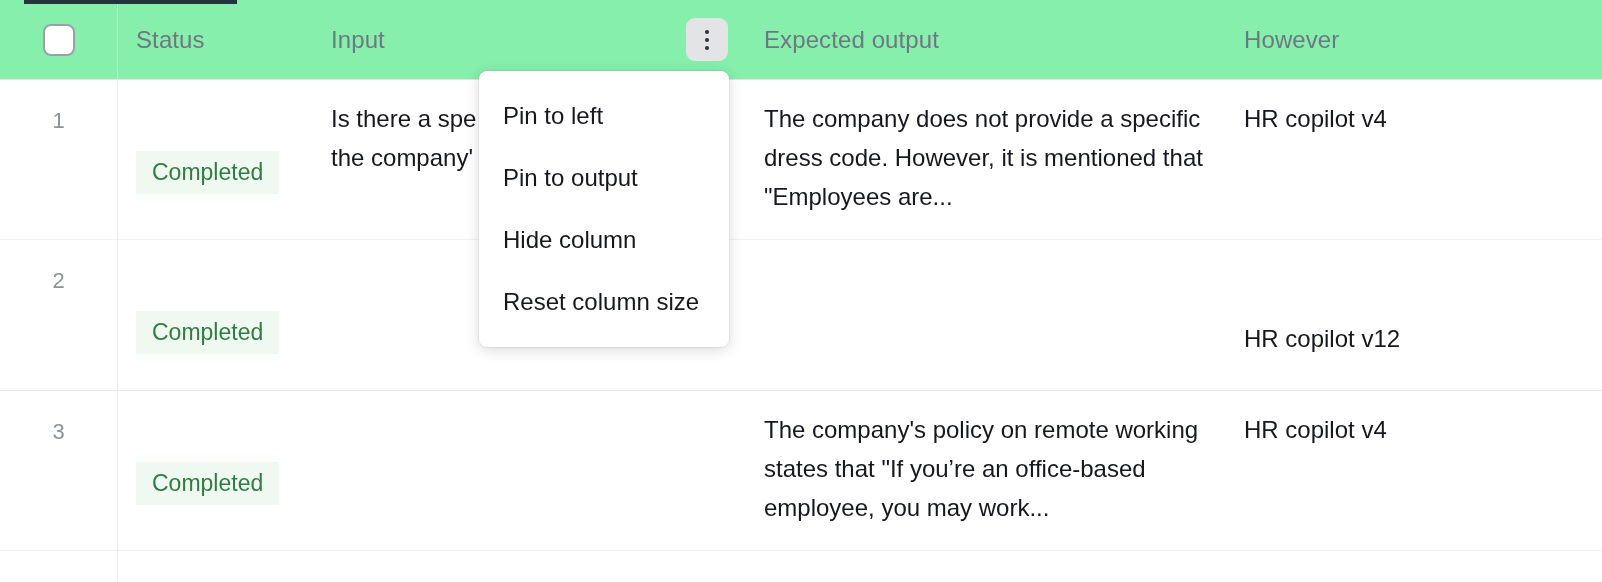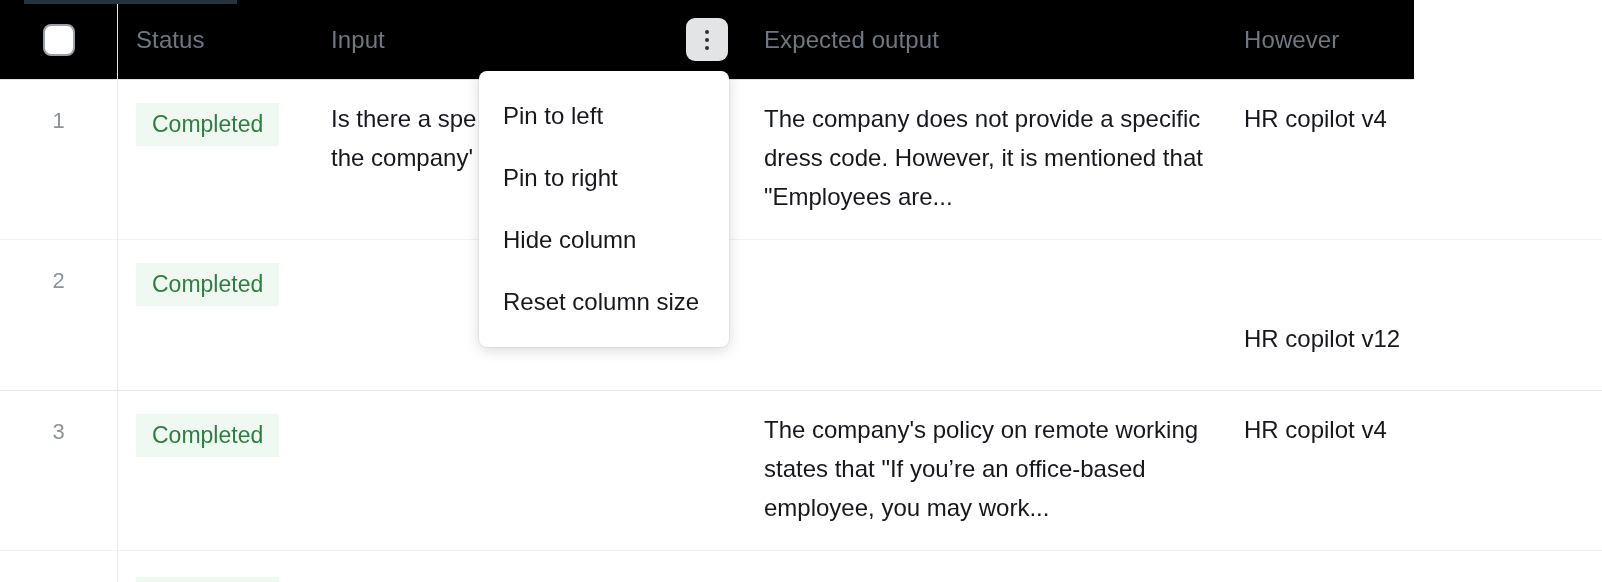--- a/index.html
+++ b/index.html
@@ -32,23 +32,23 @@
     height: 4px;
     background: #22353f;
     z-index: 40;
   }
 
   
   .grid-header {
     position: absolute;
     left: 0;
     top: 0;
-    width: 1414px;
+    width: 1602px;
     height: 80px;
-    background: #000000;
+    background: #86efac;
     border-bottom: 1px solid #e2e3e5;
     box-sizing: border-box;
     z-index: 20;
   }
   .header-cell {
     position: absolute;
     top: 0;
     height: 79px;
     display: flex;
     align-items: center;
@@ -157,20 +157,21 @@
   }
 
   .badge {
     display: inline-block;
     padding: 8px 16px 9px 16px;
     border-radius: 0;
     background: #f0f9f1;
     color: #2e7d41;
     font-size: 23px;
     line-height: 26px;
+    margin-top: 48px;
   }
 
   
   .body-sep {
     position: absolute;
     left: 117px;
     top: 0;
     width: 1px;
     height: 502px;
     background: #e9eaec;
@@ -282,21 +283,21 @@
         <span class="badge">Completed</span>
       </div>
     </div>
   </div>
 
   <div class="col-menu">
     <div class="menu-item">
       <span>Pin to left</span>
     </div>
     <div class="menu-item">
-      <span>Pin to right</span>
+      <span>Pin to output</span>
     </div>
     <div class="menu-item">
       <span>Hide column</span>
     </div>
     <div class="menu-item">
       <span>Reset column size</span>
     </div>
   </div>
 
 </div>

